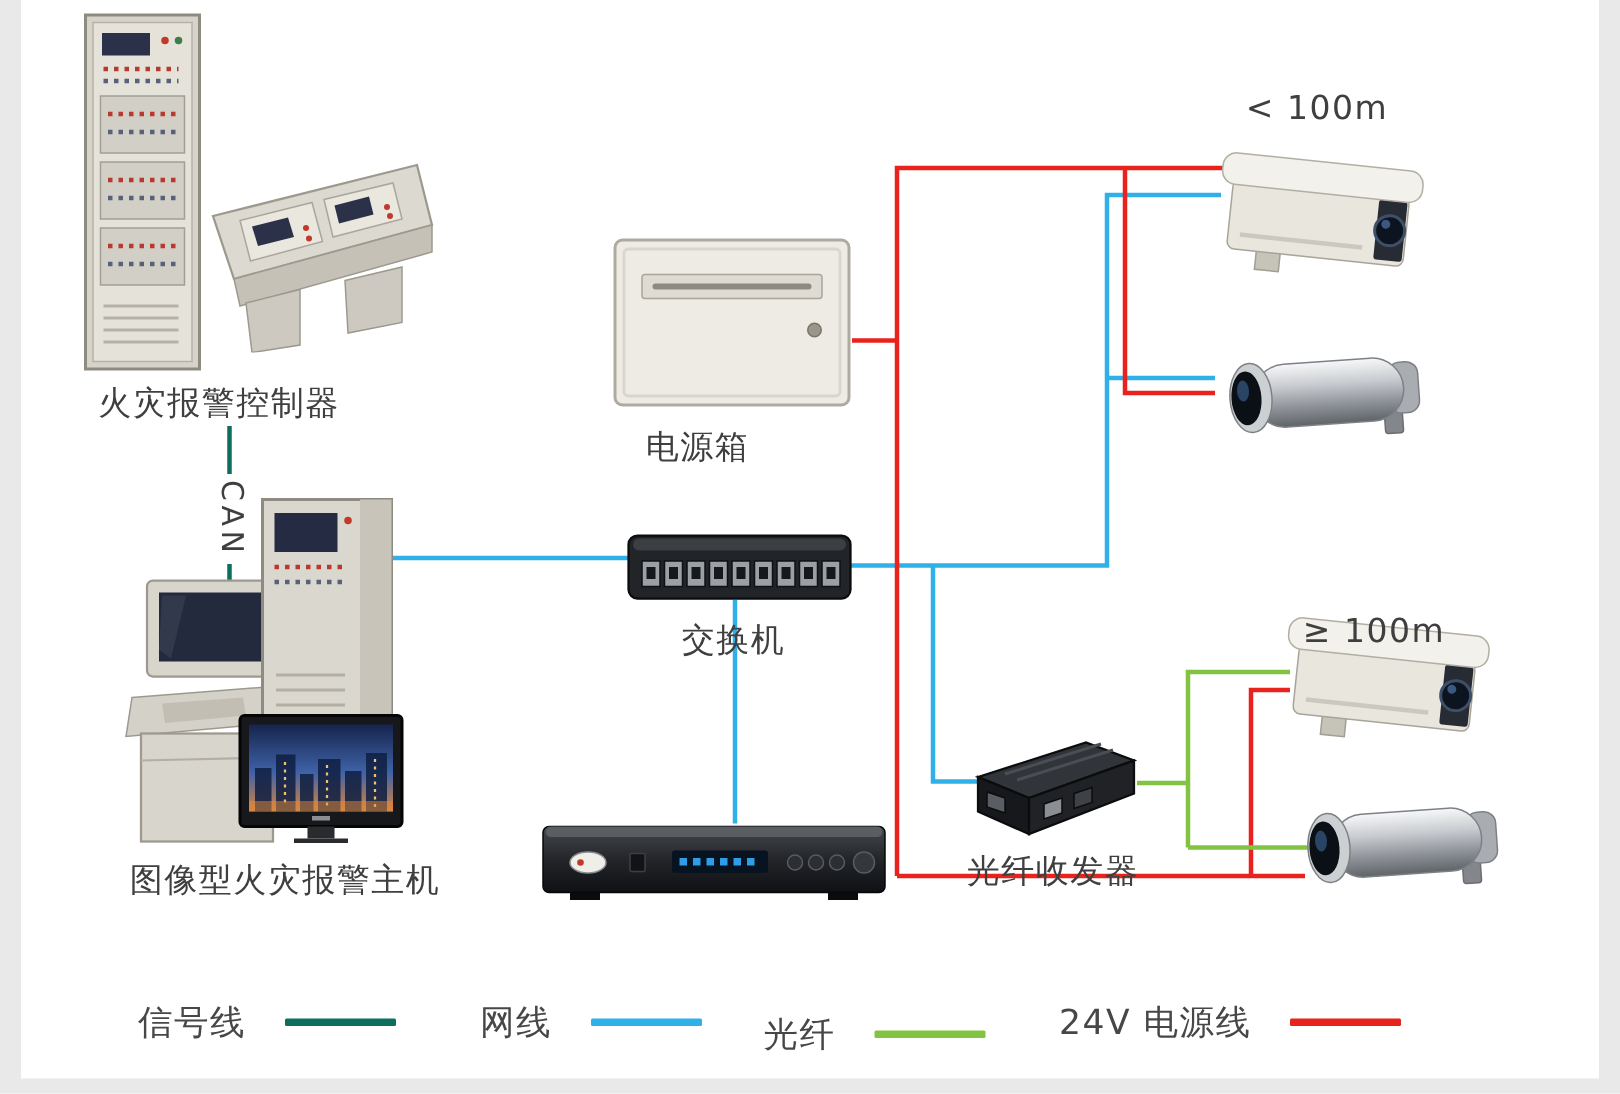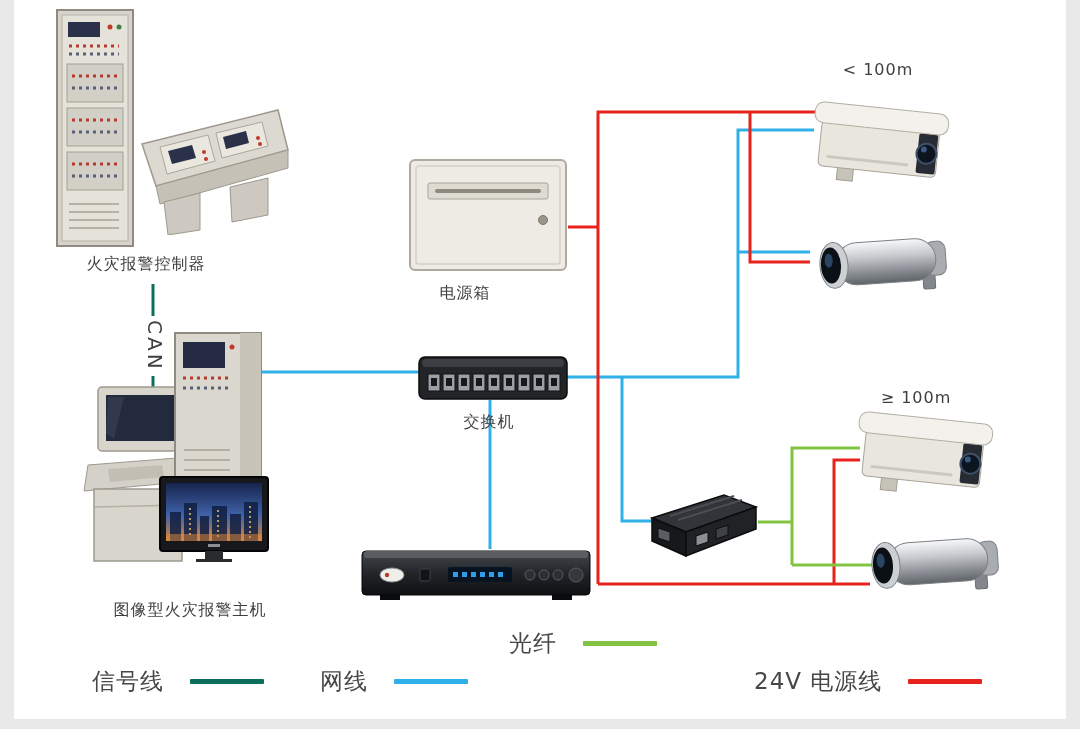--- a/index.html
+++ b/index.html
@@ -18,21 +18,21 @@
   .frame.bottom{ left:0; bottom:0; width:100%; height:10px; }
   .wires{ position:absolute; left:0; top:0; z-index:1; }
   .w{ fill:none; stroke-width:3; }
   .w-signal{ stroke:var(--signal); }
   .w-network{ stroke:var(--network); }
   .w-fiber{ stroke:var(--fiber); }
   .w-power{ stroke:var(--power); }
   .device{ position:absolute; z-index:2; }
   .lbl{
     position:absolute; z-index:3; transform:translateX(-50%);
-    font-size:16px; color:var(--label_text); white-space:nowrap; letter-spacing:1px;
+    font-size:22px; color:var(--label_text); white-space:nowrap; letter-spacing:1px;
   }
   .lbl-can{
     position:absolute; z-index:3; writing-mode:vertical-rl;
     font-size:20px; color:var(--label_text); background:#fff;
     padding:4px 1px; letter-spacing:3px;
   }
   .legend-item{
     position:absolute; z-index:3; display:flex; align-items:center;
     font-size:23px; color:#474747; font-weight:500; letter-spacing:1px; white-space:nowrap;
   }
@@ -291,39 +291,40 @@
         <rect x="30" y="17" width="100" height="42" rx="21" fill="url(#metalGrad)" stroke="#7d8186"></rect>
         <ellipse cx="28" cy="38" rx="14" ry="23" fill="#cdd0d3" stroke="#7d8186"></ellipse>
         <ellipse cx="25" cy="38" rx="10" ry="18" fill="#0b1017"></ellipse>
         <ellipse cx="23" cy="33" rx="4" ry="7" fill="#2a4464"></ellipse>
       </g>
     </svg>
   </div>
 
   <div class="lbl" style="left:146px; top:254px;">火灾报警控制器</div>
   <div class="lbl-can" style="left:142px; top:316px;">CAN</div>
-  <div class="lbl" style="left:190px; top:572px;margin-top:28px;">图像型火灾报警主机</div>
+  <div class="lbl" style="left:190px; top:572px;">图像型火灾报警主机</div>
   <div class="lbl" style="left:465px; top:283px;">电源箱</div>
   <div class="lbl" style="left:489px; top:412px;">交换机</div>
+  <div class="lbl" style="left:702px; top:566px;">光纤收发器</div>
   <div class="lbl" style="left:878px; top:60px;">&lt; 100m</div>
-  <div class="lbl" style="left:916px; top:388px;">≥ 100m</div>
+  <div class="lbl" style="left:916px; top:409px;">≥ 100m</div>
 
   <div class="legend-item" style="left:320px; top:666px;">
     <span>网线</span>
     <div class="legend-line" style="background: rgb(47, 176, 232);"></div>
   </div>
   <div class="legend-item" style="left:92px; top:666px;">
     <span>信号线</span>
     <div class="legend-line" style="background: rgb(14, 110, 94);"></div>
   </div>
-  <div class="legend-item" style="left:509px; top:628px;">
+  <div class="legend-item" style="left:509px; top:674px;">
     <span>光纤</span>
     <div class="legend-line" style="background: rgb(130, 195, 65);"></div>
   </div>
-  <div class="legend-item" style="left:706px; top:666px;margin-left:48px;">
+  <div class="legend-item" style="left:706px; top:666px;">
     <span>24V 电源线</span>
     <div class="legend-line" style="background: rgb(232, 34, 28);"></div>
   </div>
 
   <div class="frame left"></div>
   <div class="frame right"></div>
   <div class="frame bottom"></div>
 
 </div>
 

